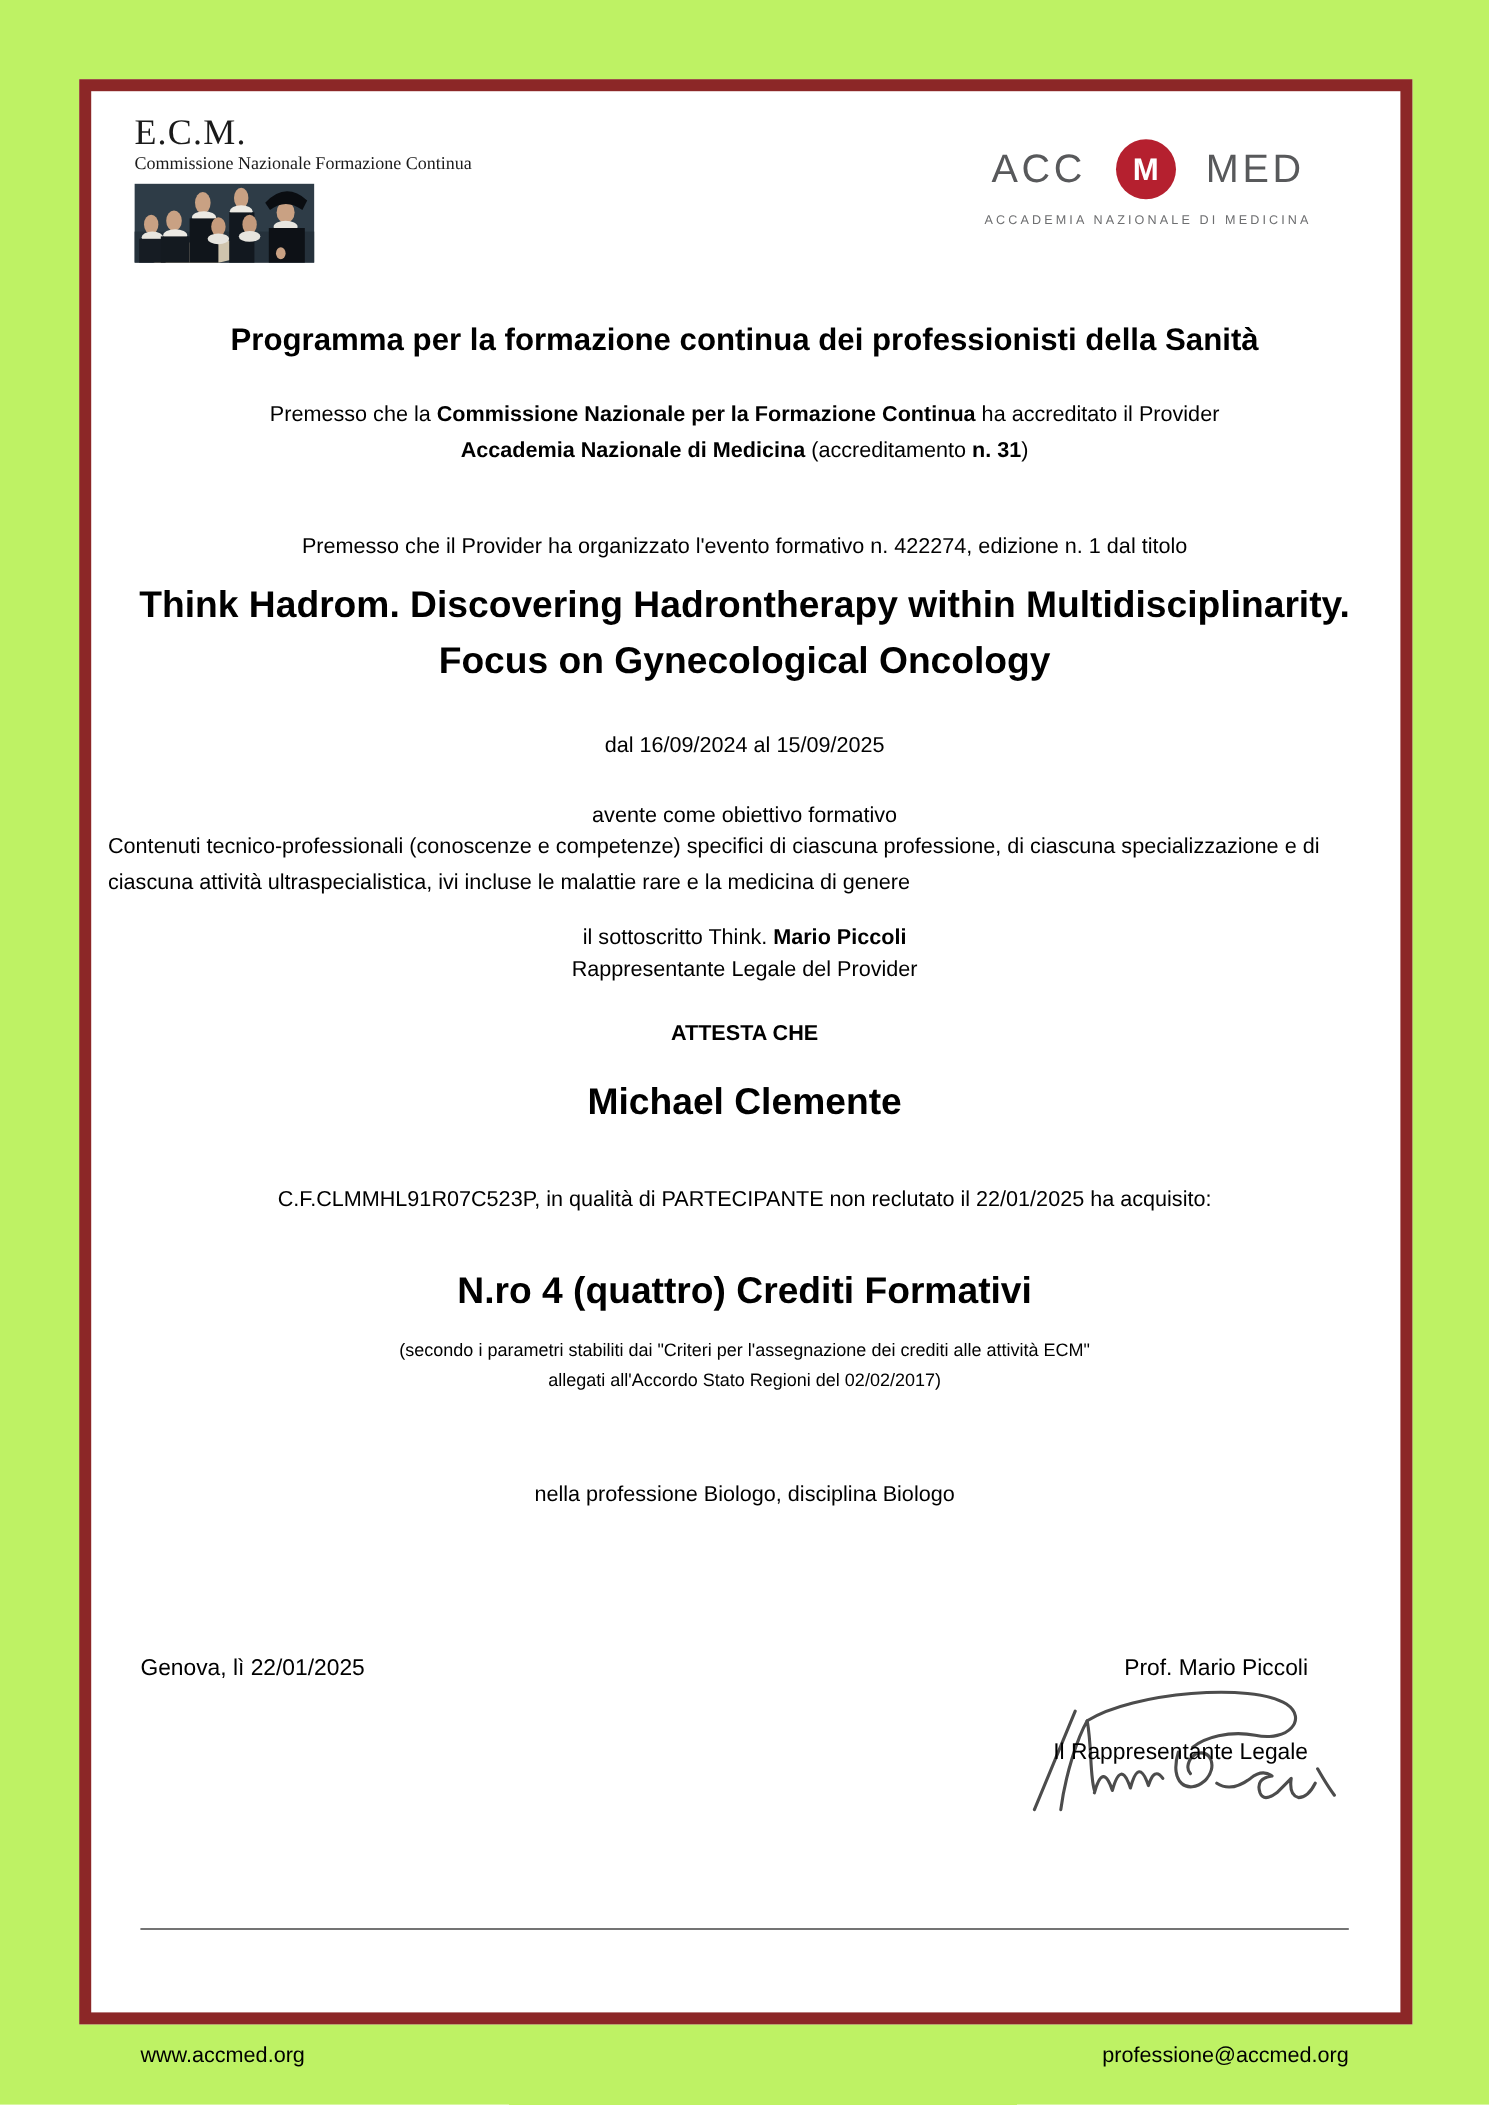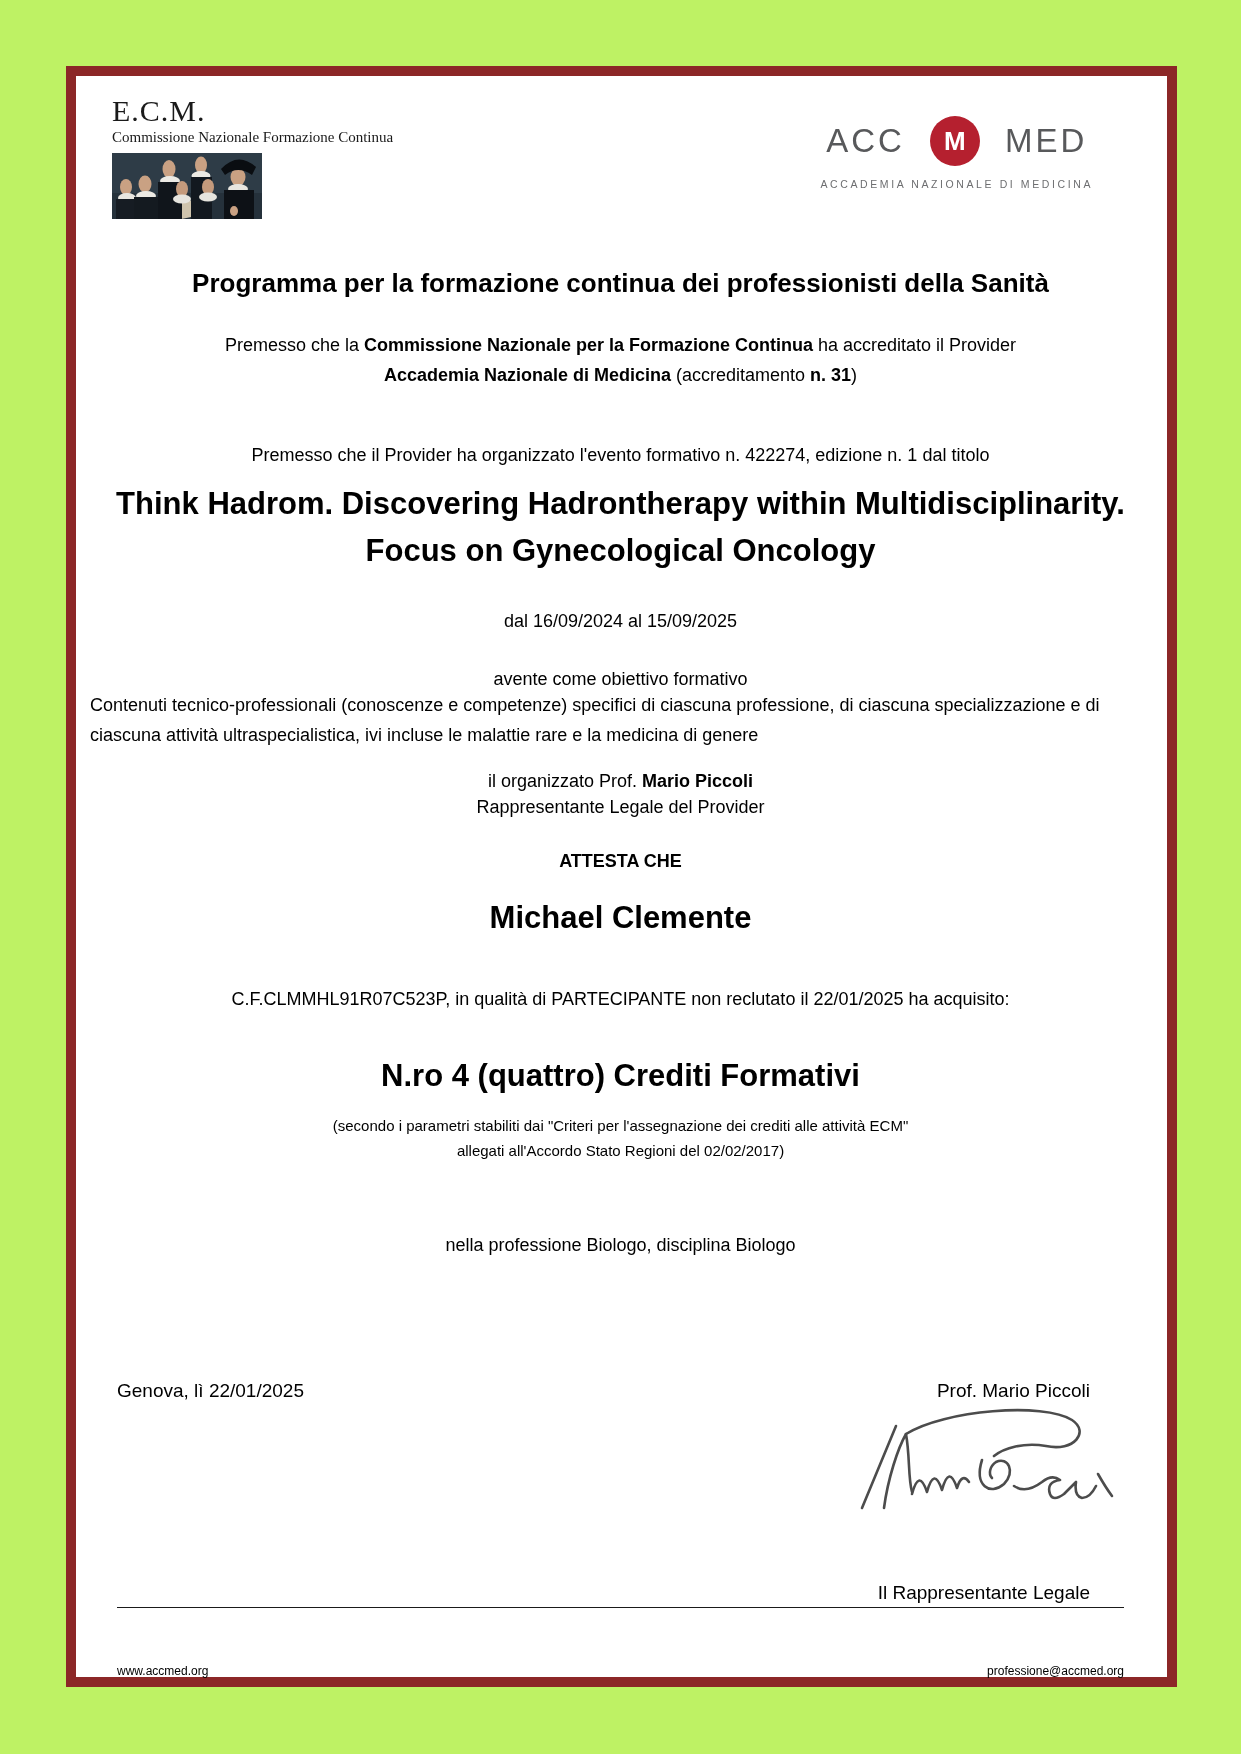--- a/index.html
+++ b/index.html
@@ -54,24 +54,24 @@
   .cf-line { top: 984px; }
   .credits { top: 1058px; font-size: 31px; font-weight: bold; }
   .t15 { font-size: 15px; line-height: 24px; }
   .note1 { top: 1114px; }
   .note2 { top: 1139px; }
   .profession { top: 1190px; margin-top: 40px; }
 
   .place-date { left: 117px; top: 1380px; font-size: 19px; }
   .sig-name { right: 151px; top: 1380px; font-size: 19px; text-align: right; }
   .sig-svg { right: 122px; top: 1408px; }
-  .sig-role { right: 151px; top: 1582px; font-size: 19px; text-align: right; }
+  .sig-role { right: 151px; top: 1450px; font-size: 19px; text-align: right; }
 
   .divider { left: 117px; top: 1607px; width: 1007px; border-top: 1.5px solid #1a1a1a; }
-  .footer { left: 117px; top: 1664px; width: 1007px; display: flex; justify-content: space-between; font-size: 12px; gap: 42px; }
+  .footer { left: 117px; top: 1702px; width: 1007px; display: flex; justify-content: space-between; font-size: 18px; gap: 42px; }
 </style>
 </head>
 <body>
 
 <div class="page">
   <div class="frame"></div>
 
   <div class="abs ecm">
     <div class="ecm-title">E.C.M.</div>
     <div class="ecm-sub">Commissione Nazionale Formazione Continua</div>
@@ -122,21 +122,21 @@
 
   <p class="abs center t18 premise1"><span>Premesso che la </span><b>Commissione Nazionale per la Formazione Continua</b><span> ha accreditato il Provider</span></p>
   <p class="abs center t18 premise2"><b>Accademia Nazionale di Medicina</b><span> (accreditamento </span><b>n. 31</b><span>)</span></p>
 
   <p class="abs center t18 event-intro">Premesso che il Provider ha organizzato l'evento formativo n. 422274, edizione n. 1 dal titolo</p>
   <h2 class="abs event-title">Think Hadrom. Discovering Hadrontherapy within Multidisciplinarity. Focus on Gynecological Oncology</h2>
   <p class="abs center t18 dates">dal 16/09/2024 al 15/09/2025</p>
   <p class="abs center t18 obj-label">avente come obiettivo formativo</p>
   <p class="abs t18 obj-text">Contenuti tecnico-professionali (conoscenze e competenze) specifici di ciascuna professione, di ciascuna specializzazione e di ciascuna attività ultraspecialistica, ivi incluse le malattie rare e la medicina di genere</p>
 
-  <p class="abs center t18 signer"><span>il organizzato Prof. </span><b>Mario Piccoli</b></p>
+  <p class="abs center t18 signer"><span>il sottoscritto Think. </span><b>Mario Piccoli</b></p>
   <p class="abs center t18 signer-role">Rappresentante Legale del Provider</p>
   <p class="abs center t18 attesta">ATTESTA CHE</p>
   <h2 class="abs center participant">Michael Clemente</h2>
   <p class="abs center t18 cf-line">C.F.CLMMHL91R07C523P, in qualità di PARTECIPANTE non reclutato il 22/01/2025 ha acquisito:</p>
   <h2 class="abs center credits">N.ro 4 (quattro) Crediti Formativi</h2>
   <p class="abs center t15 note1">(secondo i parametri stabiliti dai "Criteri per l'assegnazione dei crediti alle attività ECM"</p>
   <p class="abs center t15 note2">allegati all'Accordo Stato Regioni del 02/02/2017)</p>
   <p class="abs center t18 profession">nella professione Biologo, disciplina Biologo</p>
 
   <p class="abs place-date">Genova, lì 22/01/2025</p>

